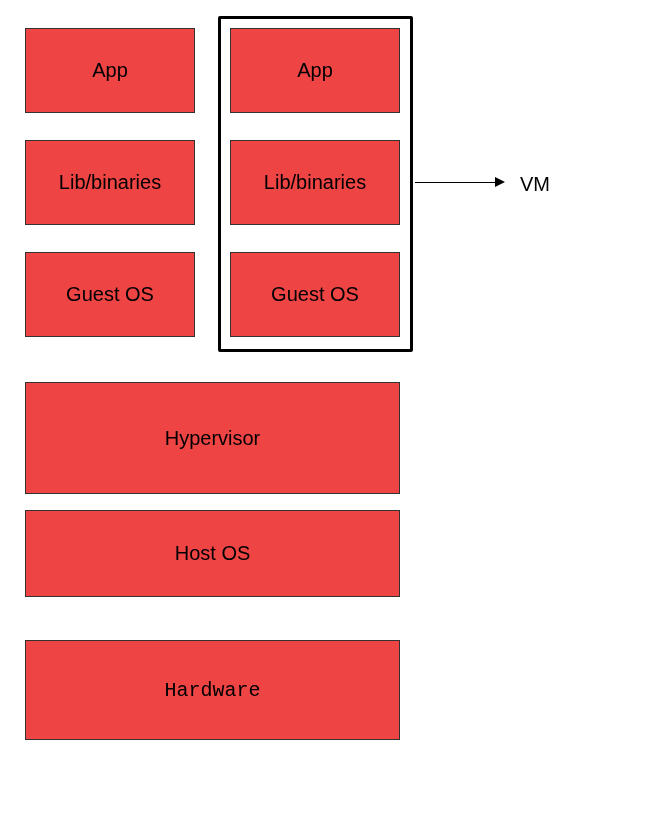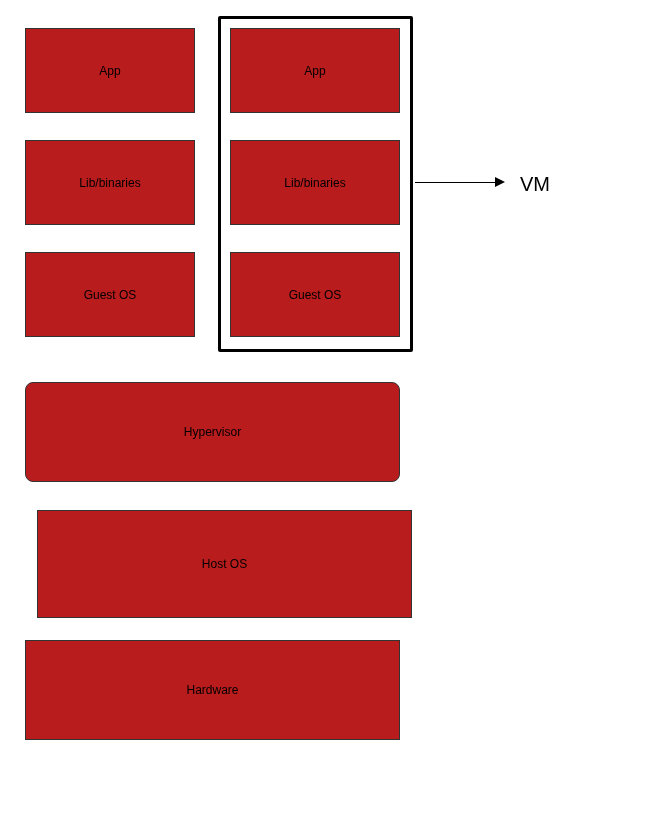--- a/index.html
+++ b/index.html
@@ -13,26 +13,26 @@
       width: 652px;
       height: 814px;
       position: relative;
     }
     .diagram {
       position: absolute;
       top: 20px;
       left: 25px;
     }
     .box {
-      background: #b91c1c;
+      background: #ef4444;
       border: 1px solid #333;
       display: flex;
       align-items: center;
       justify-content: center;
-      font-size: 12px;
+      font-size: 20px;
       color: #000;
       position: absolute;
     }
     .vm-frame {
       border: 3px solid #000;
       position: absolute;
       border-radius: 2px;
     }
     .arrow-line {
       position: absolute;
@@ -69,19 +69,19 @@
   <div class="box" style="left:205px; top:8px; width:170px; height:85px;">App</div>
 
   <div class="box" style="left:205px; top:120px; width:170px; height:85px;">Lib/binaries</div>
 
   <div class="box" style="left:205px; top:232px; width:170px; height:85px;">Guest OS</div>
 
   <div class="arrow-line" style="left:390px; top:162px; width:80px;"></div>
   <div class="arrow-head" style="left:470px; top:157px;"></div>
   <div class="vm-label" style="left:495px; top:153px;">VM</div>
 
-  <div class="box" style="left:0px; top:362px; width:375px; height:100px;border-radius:8px;">Hypervisor</div>
+  <div class="box" style="left:0px; top:362px; width:375px; height:112px;">Hypervisor</div>
 
-  <div class="box" style="left:12px; top:490px; width:375px; height:108px;">Host OS</div>
+  <div class="box" style="left:0px; top:490px; width:375px; height:87px;">Host OS</div>
 
-  <div class="box" style="left:0px; top:620px; width:375px; height:100px;">Hardware</div>
+  <div class="box" style="left:0px; top:620px; width:375px; height:100px;font-family:Liberation Mono, monospace;">Hardware</div>
 
 </div>
 
 </body></html>

